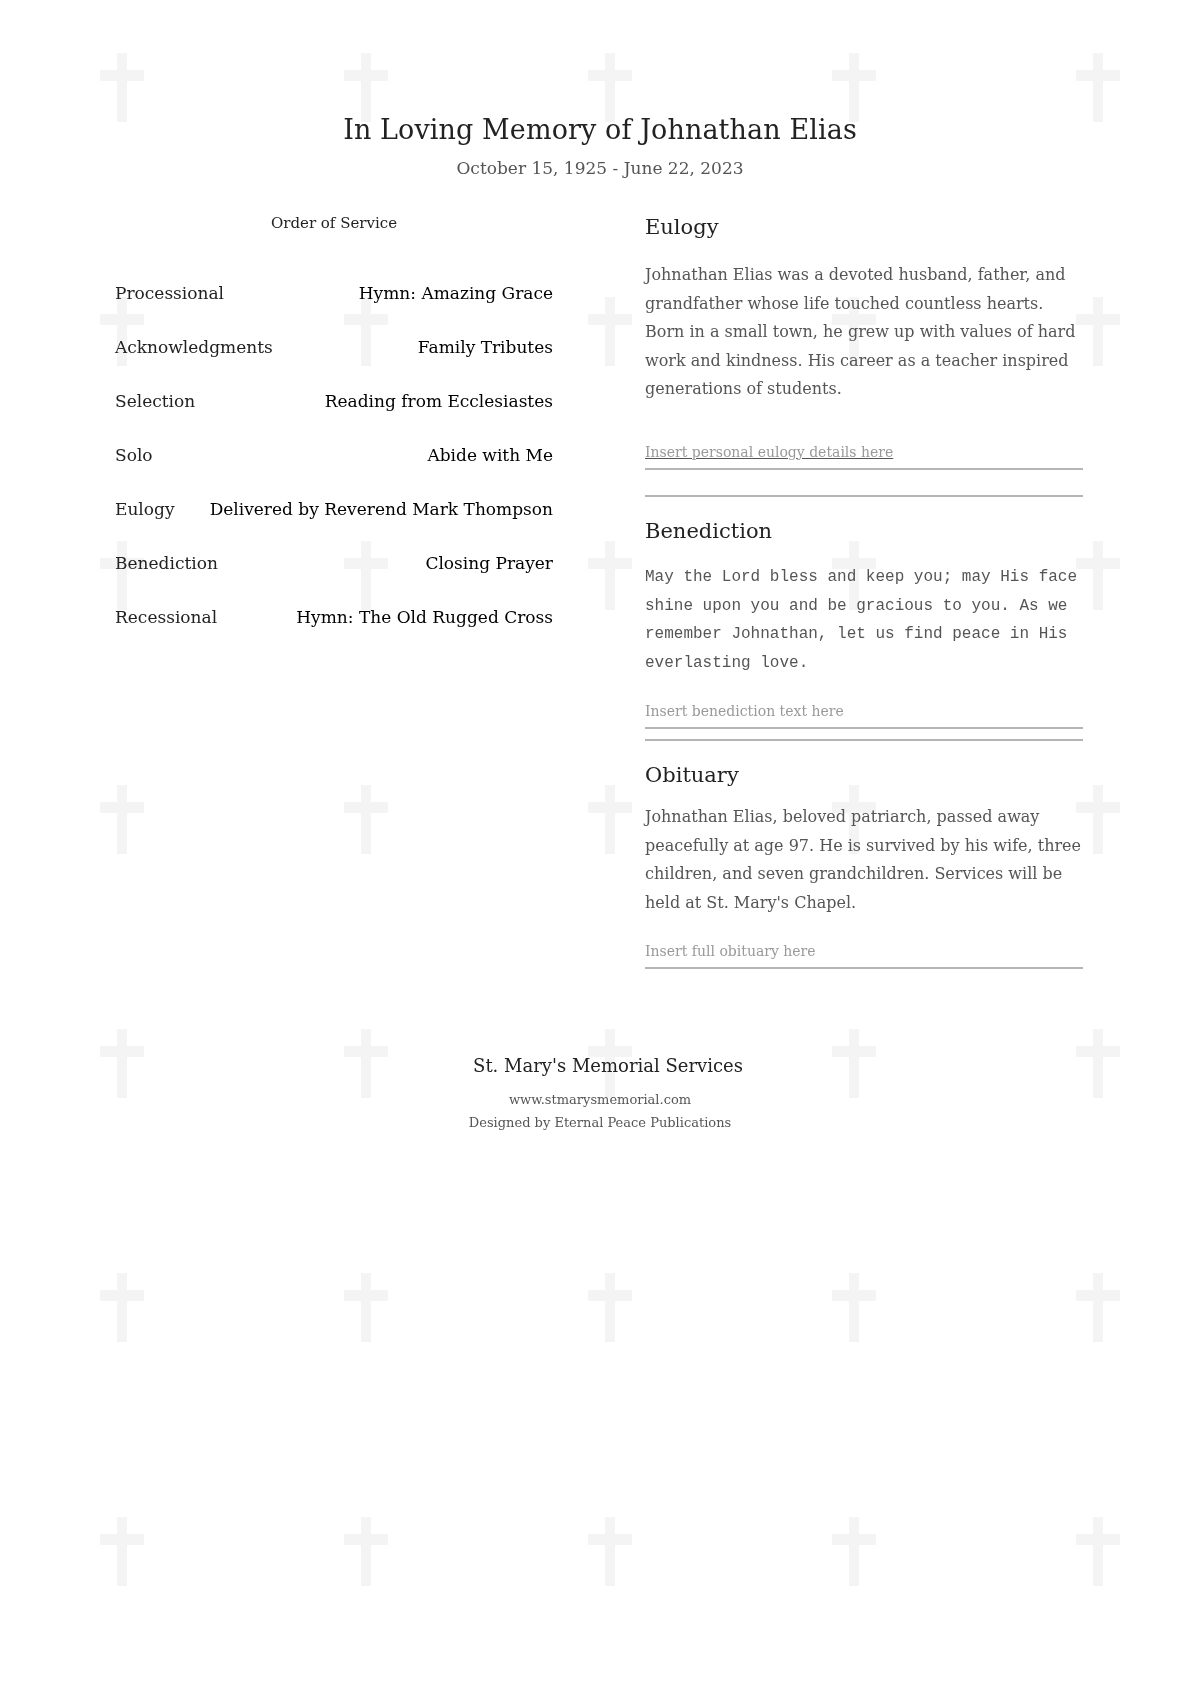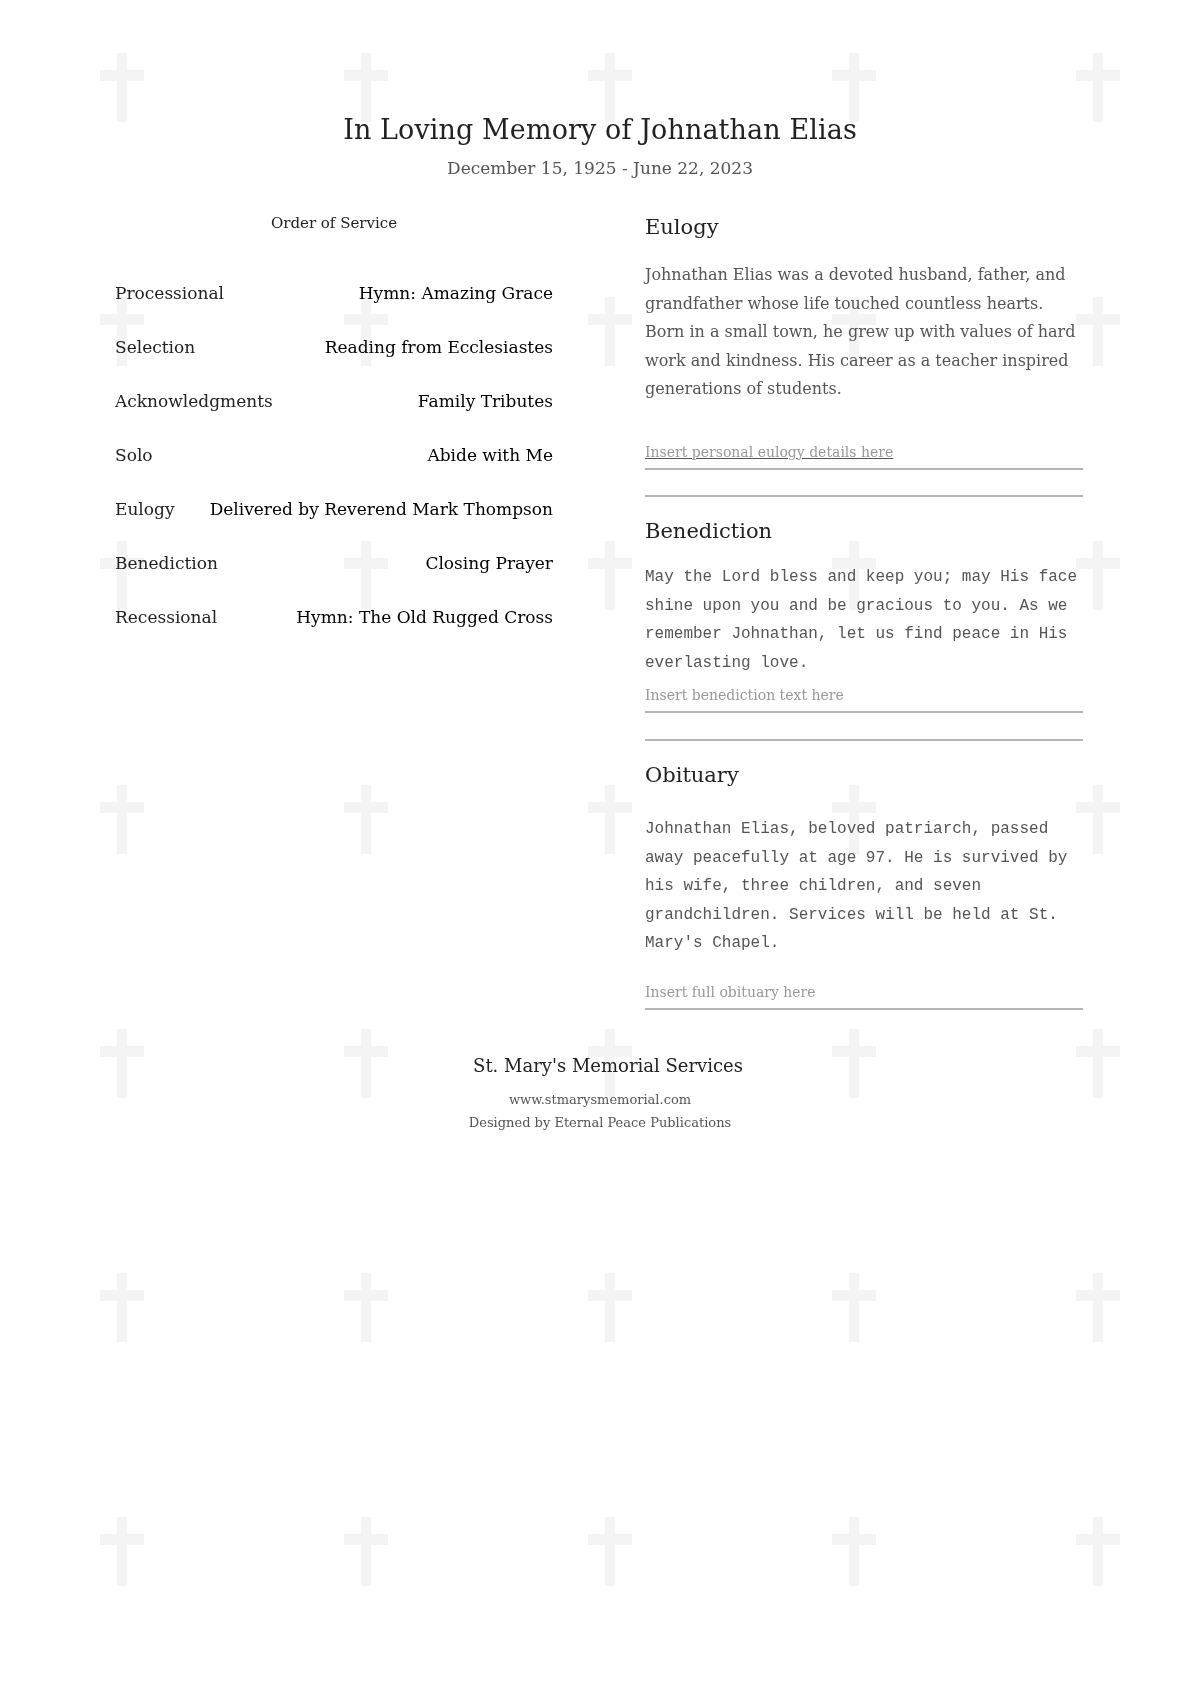--- a/index.html
+++ b/index.html
@@ -107,36 +107,36 @@
     <div class="cross" style="left: 100px; top: 1517px;"></div>
     <div class="cross" style="left: 344px; top: 1517px;"></div>
     <div class="cross" style="left: 588px; top: 1517px;"></div>
     <div class="cross" style="left: 832px; top: 1517px;"></div>
     <div class="cross" style="left: 1076px; top: 1517px;"></div>
   </div>
 
 <div class="content">
 
   <h1 class="title" style="margin:0;font-weight:normal;">In Loving Memory of Johnathan Elias</h1>
-  <div class="dates">December 15, 1925 - June 22, 2023</div>
+  <div class="dates">October 15, 1925 - June 22, 2023</div>
 
   <div>
     <div class="order-title">Order of Service</div>
     <div class="service-list">
       <div class="service-row">
         <span class="label">Processional</span>
         <span class="value">Hymn: Amazing Grace</span>
       </div>
       <div class="service-row">
+        <span class="label">Acknowledgments</span>
+        <span class="value">Family Tributes</span>
+      </div>
+      <div class="service-row">
         <span class="label">Selection</span>
         <span class="value">Reading from Ecclesiastes</span>
-      </div>
-      <div class="service-row">
-        <span class="label">Acknowledgments</span>
-        <span class="value">Family Tributes</span>
       </div>
       <div class="service-row">
         <span class="label">Solo</span>
         <span class="value">Abide with Me</span>
       </div>
       <div class="service-row">
         <span class="label">Eulogy</span>
         <span class="value">Delivered by Reverend Mark Thompson</span>
       </div>
       <div class="service-row">
@@ -153,27 +153,27 @@
   <div class="section" style="top:213px;">
     <h2>Eulogy</h2>
     <p style="margin-top:20px;">Johnathan Elias was a devoted husband, father, and grandfather whose life touched countless hearts. Born in a small town, he grew up with values of hard work and kindness. His career as a teacher inspired generations of students.</p>
     <input class="field" type="text" style="margin-top: 40px; text-decoration: underline;" placeholder="Insert personal eulogy details here">
   </div>
   <div class="divider" style="top:495px;"></div>
 
   <div class="section" style="top:517px;">
     <h2>Benediction</h2>
     <p style="margin-top:18px;font-family:Liberation Mono, monospace;">May the Lord bless and keep you; may His face shine upon you and be gracious to you. As we remember Johnathan, let us find peace in His everlasting love.</p>
-    <input class="field" type="text" style="margin-top: 10px;" placeholder="Insert benediction text here">
+    <input class="field" type="text" style="margin-top: 26px;" placeholder="Insert benediction text here">
   </div>
   <div class="divider" style="top:739px;"></div>
 
   <div class="section" style="top:761px;">
     <h2>Obituary</h2>
-    <p style="margin-top:26px;font-family:Liberation Mono, monospace;">Johnathan Elias, beloved patriarch, passed away peacefully at age 97. He is survived by his wife, three children, and seven grandchildren. Services will be held at St. Mary's Chapel.</p>
+    <p style="margin-top:14px;">Johnathan Elias, beloved patriarch, passed away peacefully at age 97. He is survived by his wife, three children, and seven grandchildren. Services will be held at St. Mary's Chapel.</p>
     <input class="field" type="text" style="margin-top: 26px;" placeholder="Insert full obituary here">
   </div>
 
   <div class="footer">
     <div class="org">St. Mary's Memorial Services</div>
     <a class="url">www.stmarysmemorial.com</a>
     <div class="designed">Designed by Eternal Peace Publications</div>
   </div>
 </div>
 

